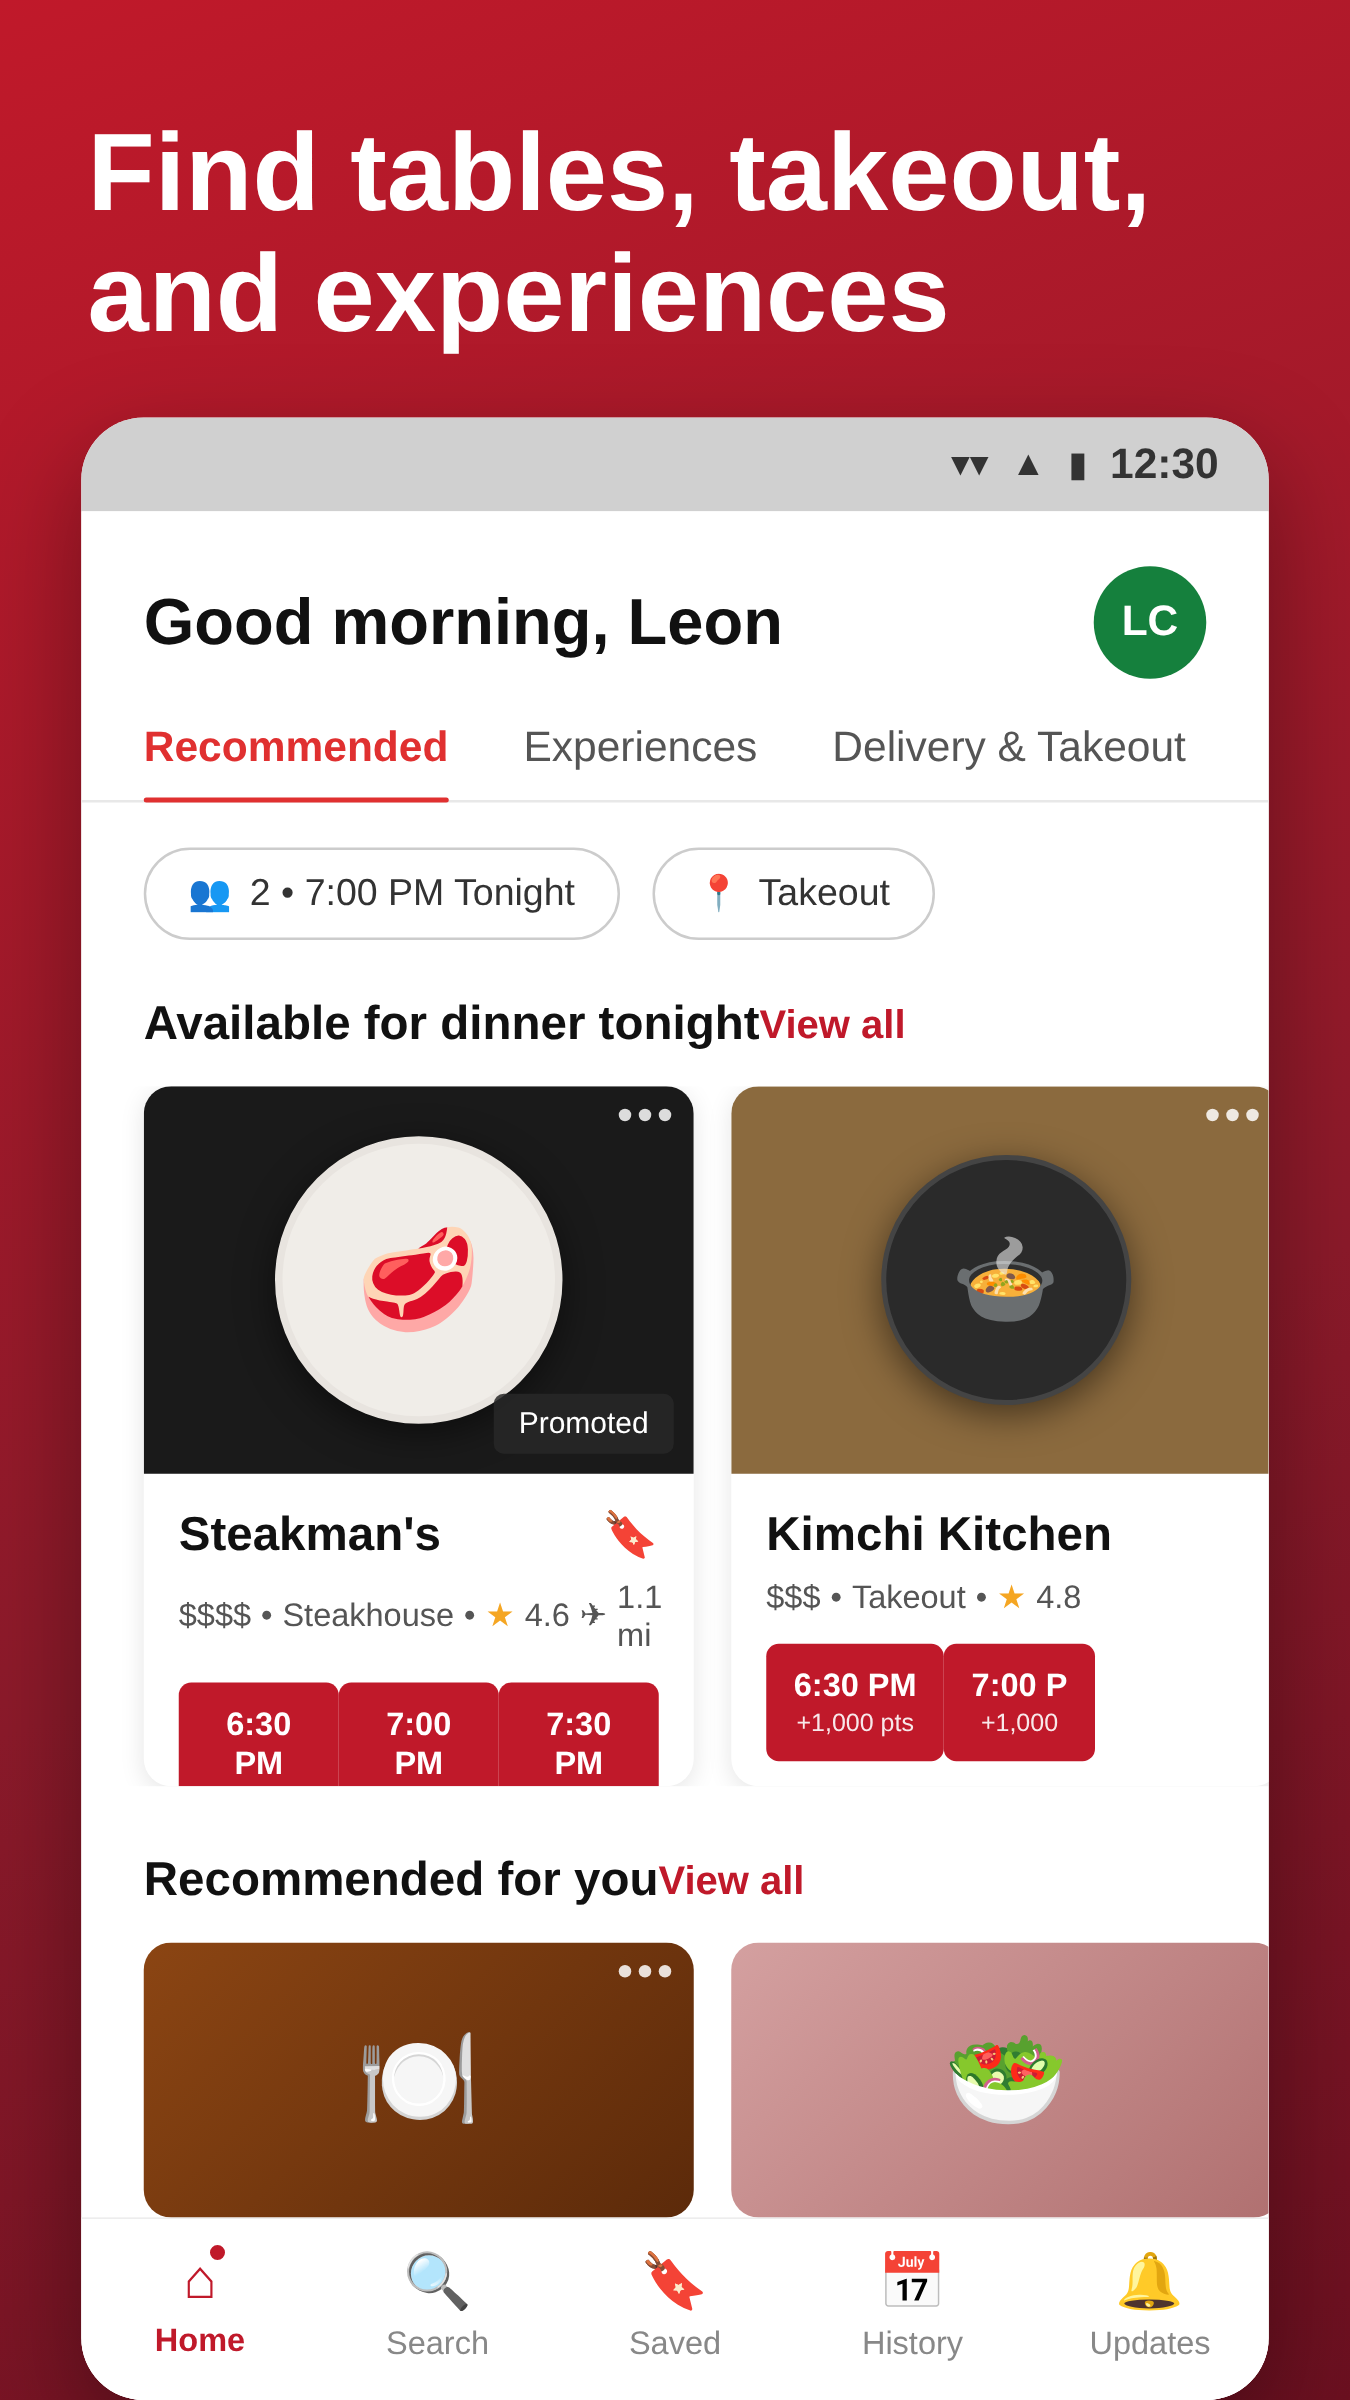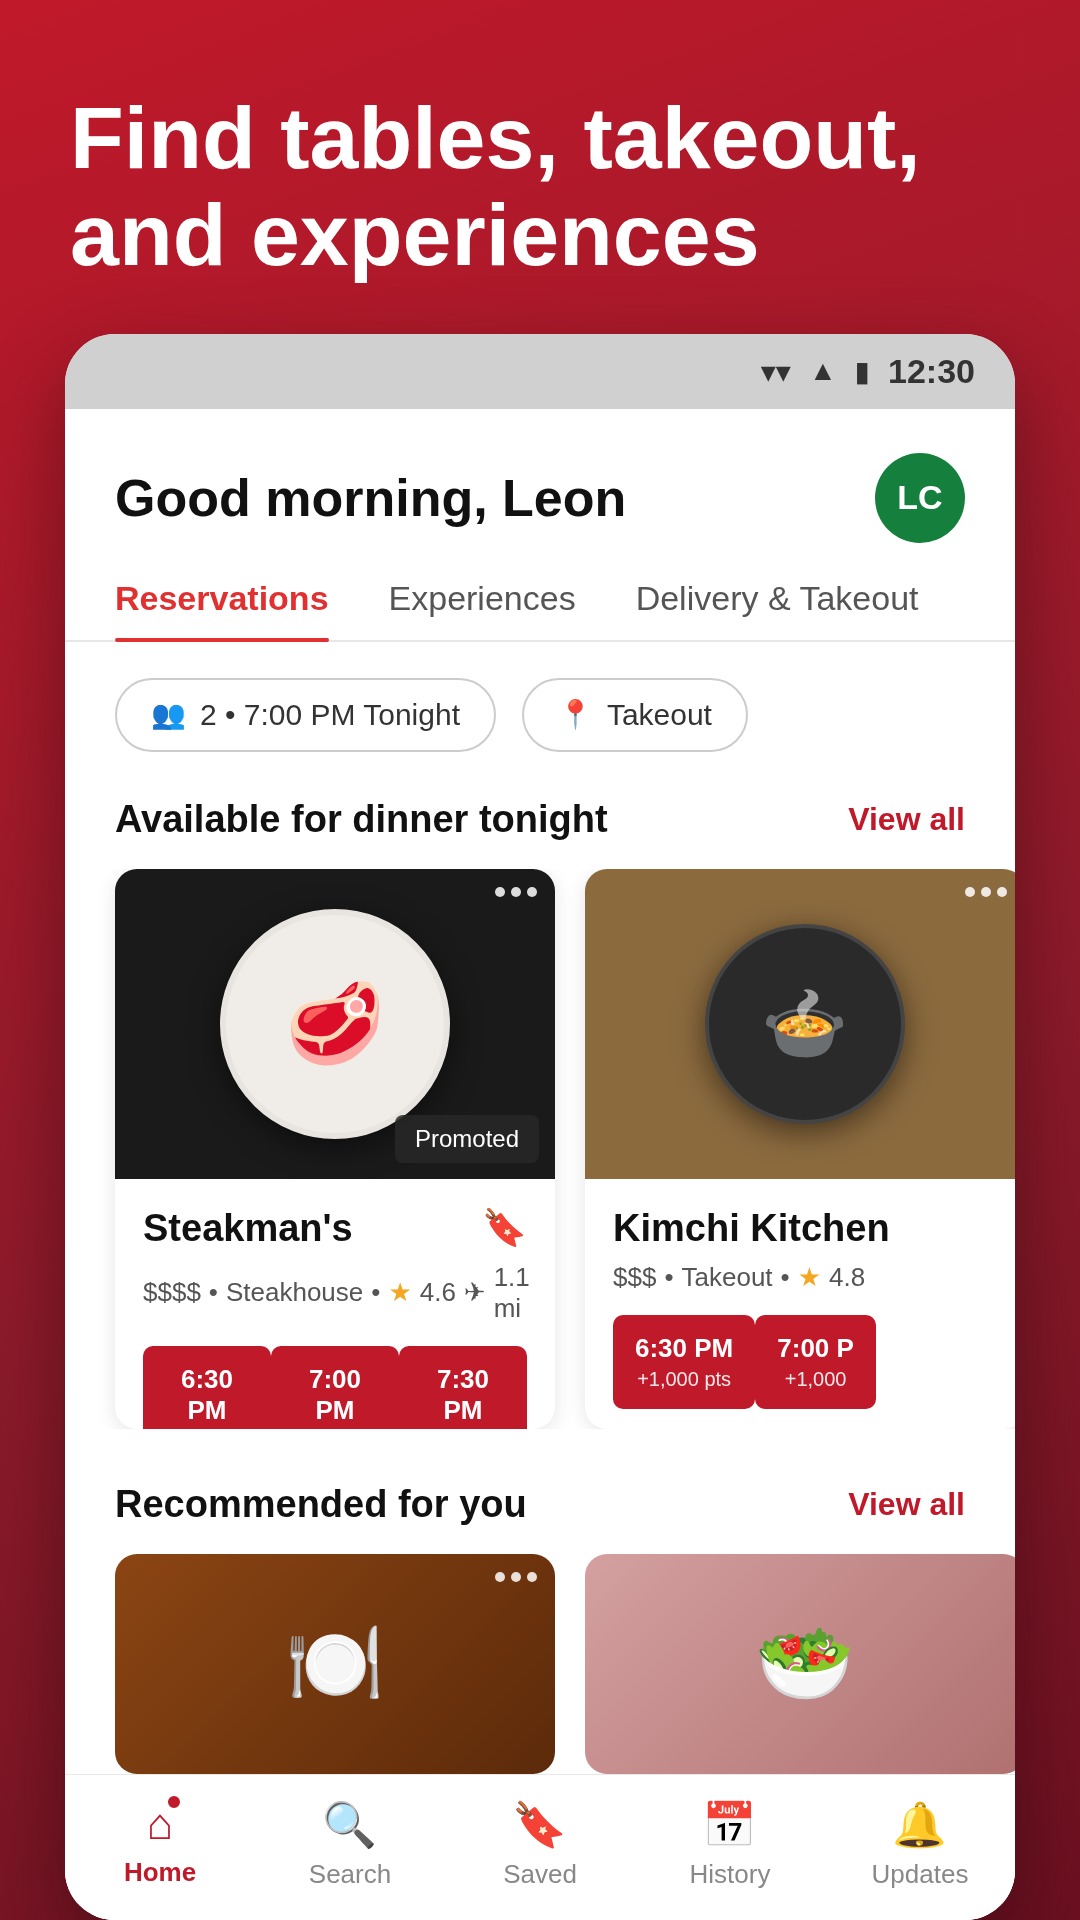--- a/index.html
+++ b/index.html
@@ -136,21 +136,20 @@
       font-size: 30px;
       color: #333;
       background: #fff;
       cursor: pointer;
     }
     .pill-icon { font-size: 28px; }
 
     
     .section-header {
       display: flex;
-      justify-content: space-between;
       align-items: center;
       padding: 10px 50px 28px 50px;
     }
     .section-title {
       font-size: 38px;
       font-weight: 700;
       color: #111;
     }
     .view-all {
       font-size: 32px;
@@ -401,21 +400,21 @@
 
   <div class="app-content">
 
     <div class="app-header">
       <span class="greeting">Good morning, Leon</span>
       <div class="avatar">LC</div>
     </div>
 
     <div class="tabs">
       <div class="tab active">
-        <span>Reservations</span>
+        <span>Recommended</span>
       </div>
       <div class="tab">
         <span>Experiences</span>
       </div>
       <div class="tab">
         <span>Delivery &amp; Takeout</span>
       </div>
     </div>
 
     <div class="filter-row">

